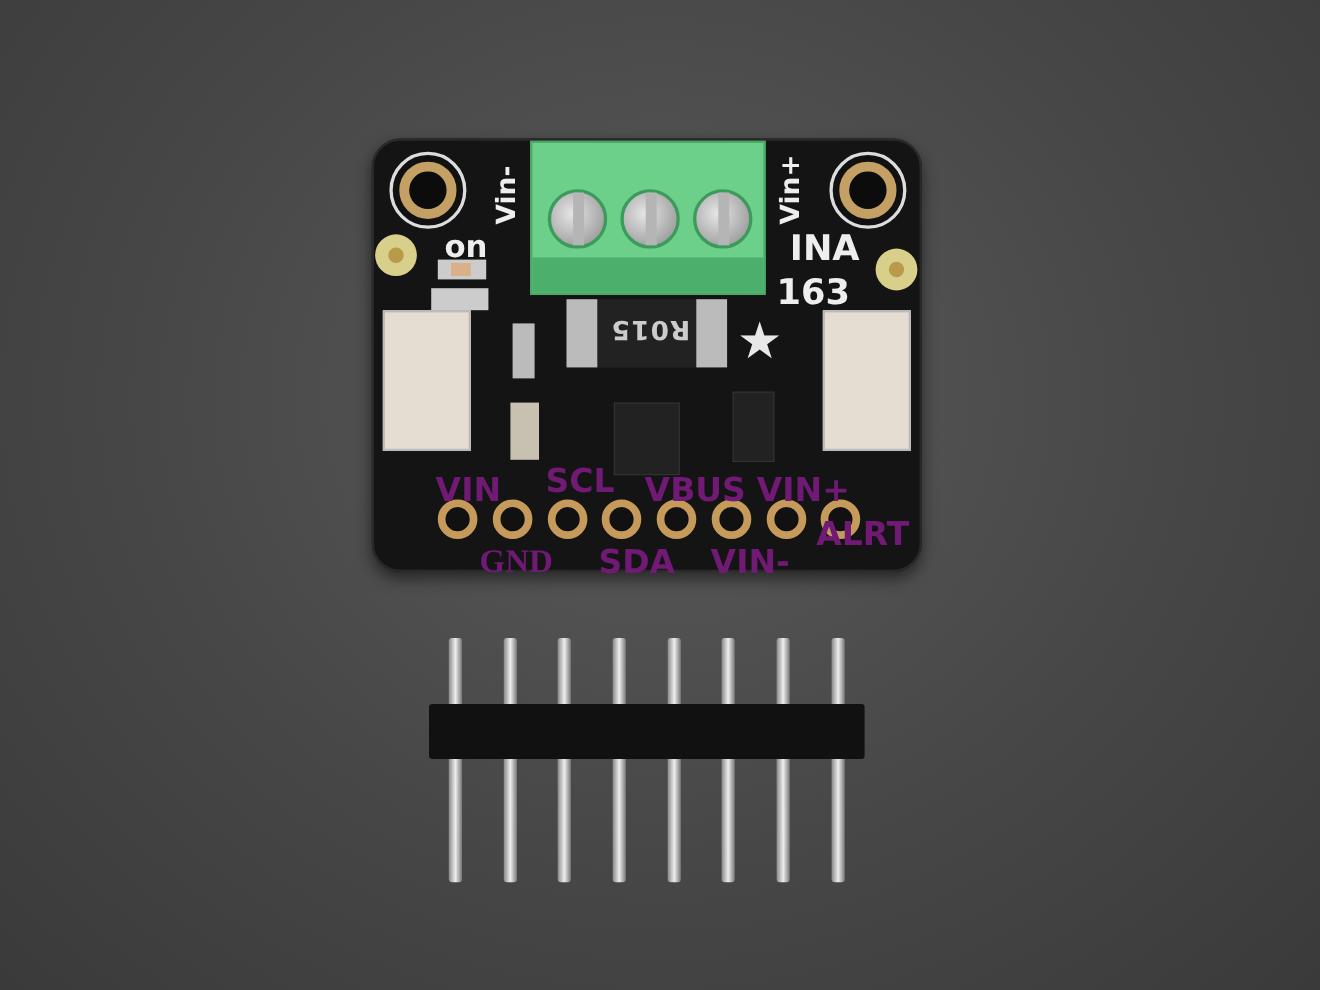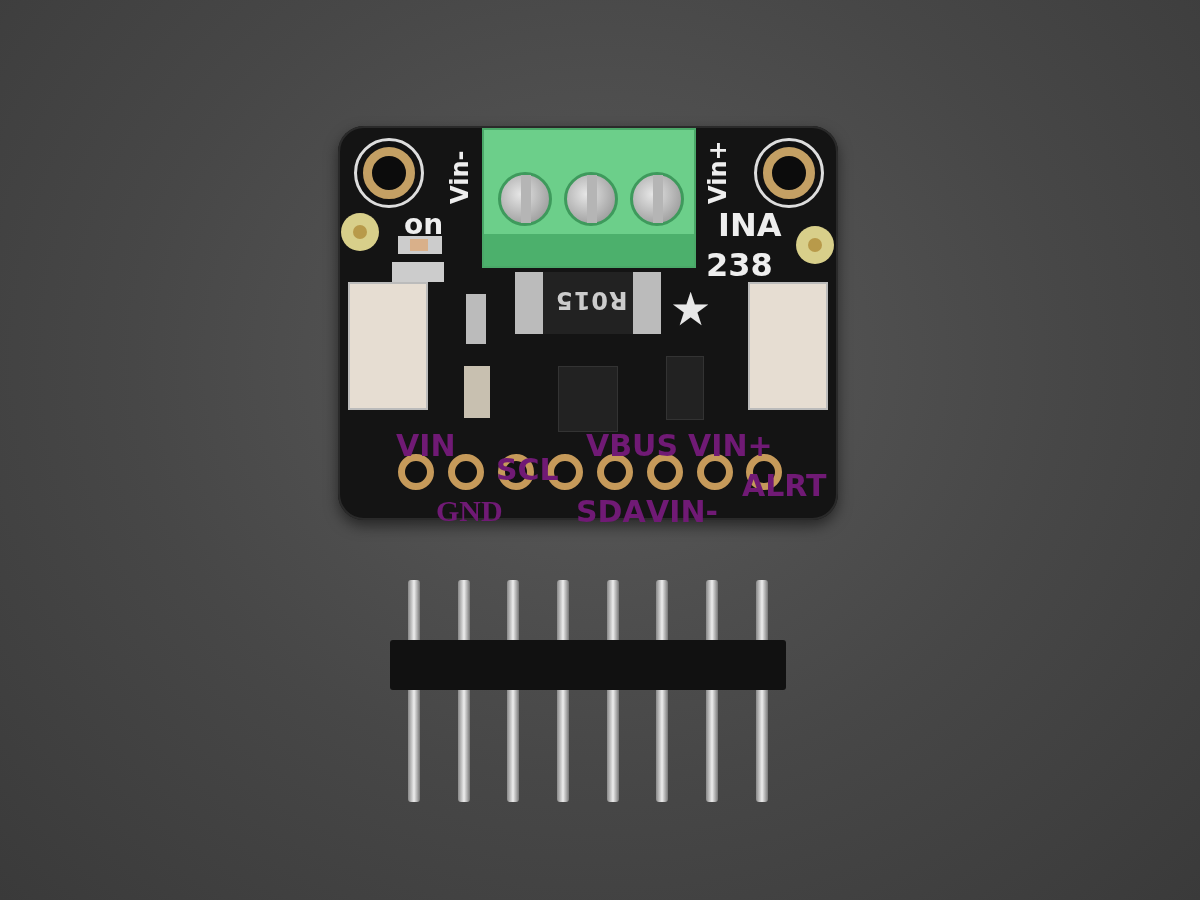--- a/index.html
+++ b/index.html
@@ -47,21 +47,21 @@
 <div class="terminal">
   <div class="lip"></div>
   <div class="screw" style="left:14px;"></div>
   <div class="screw" style="left:80px;"></div>
   <div class="screw" style="left:146px;"></div>
 </div>
 
 <div class="silk" style="left:446px;top:166px;font-size:24px;transform:rotate(-90deg);transform-origin:left top;top:204px;">Vin-</div>
 <div class="silk" style="left:704px;top:204px;font-size:24px;transform:rotate(-90deg);transform-origin:left top;">Vin+</div>
 <div class="silk" style="left:706px;top:206px;font-size:32px;margin-left:12px;">INA</div>
-<div class="silk" style="left:706px;top:246px;font-size:32px;">238</div>
+<div class="silk" style="left:706px;top:246px;font-size:32px;">163</div>
 <div class="silk" style="left:404px;top:208px;font-size:28px;">on</div>
 
 <div class="led"></div>
 <div class="smd" style="left:392px;top:262px;width:52px;height:20px;"></div>
 
 <div class="resistor">
   <div class="cap" style="left:0;"></div>
   <div class="cap" style="right:0;"></div>
   <div class="mark">R015</div>
 </div>
@@ -80,25 +80,25 @@
 <div class="hole" style="left:398px;top:454px;"></div>
 <div class="hole" style="left:448px;top:454px;"></div>
 <div class="hole" style="left:498px;top:454px;"></div>
 <div class="hole" style="left:547px;top:454px;"></div>
 <div class="hole" style="left:597px;top:454px;"></div>
 <div class="hole" style="left:647px;top:454px;"></div>
 <div class="hole" style="left:697px;top:454px;"></div>
 <div class="hole" style="left:746px;top:454px;"></div>
 
 <div class="pinlabel" style="left:396px;top:428px;">VIN</div>
-<div class="pinlabel" style="left:496px;top:452px;">SCL</div>
+<div class="pinlabel" style="left:496px;top:420px;">SCL</div>
 <div class="pinlabel" style="left:586px;top:428px;">VBUS</div>
 <div class="pinlabel" style="left:688px;top:428px;">VIN+</div>
 <div class="pinlabel" style="left:436px;top:494px;font-family:Liberation Serif, serif;">GND</div>
-<div class="pinlabel" style="left:576px;top:494px;">SDA</div>
+<div class="pinlabel" style="left:544px;top:494px;">SDA</div>
 <div class="pinlabel" style="left:646px;top:494px;">VIN-</div>
 <div class="pinlabel" style="left:742px;top:468px;">ALRT</div>
 
 <div class="pin" style="left:408px;"></div>
 <div class="pin" style="left:458px;"></div>
 <div class="pin" style="left:507px;"></div>
 <div class="pin" style="left:557px;"></div>
 <div class="pin" style="left:607px;"></div>
 <div class="pin" style="left:656px;"></div>
 <div class="pin" style="left:706px;"></div>

